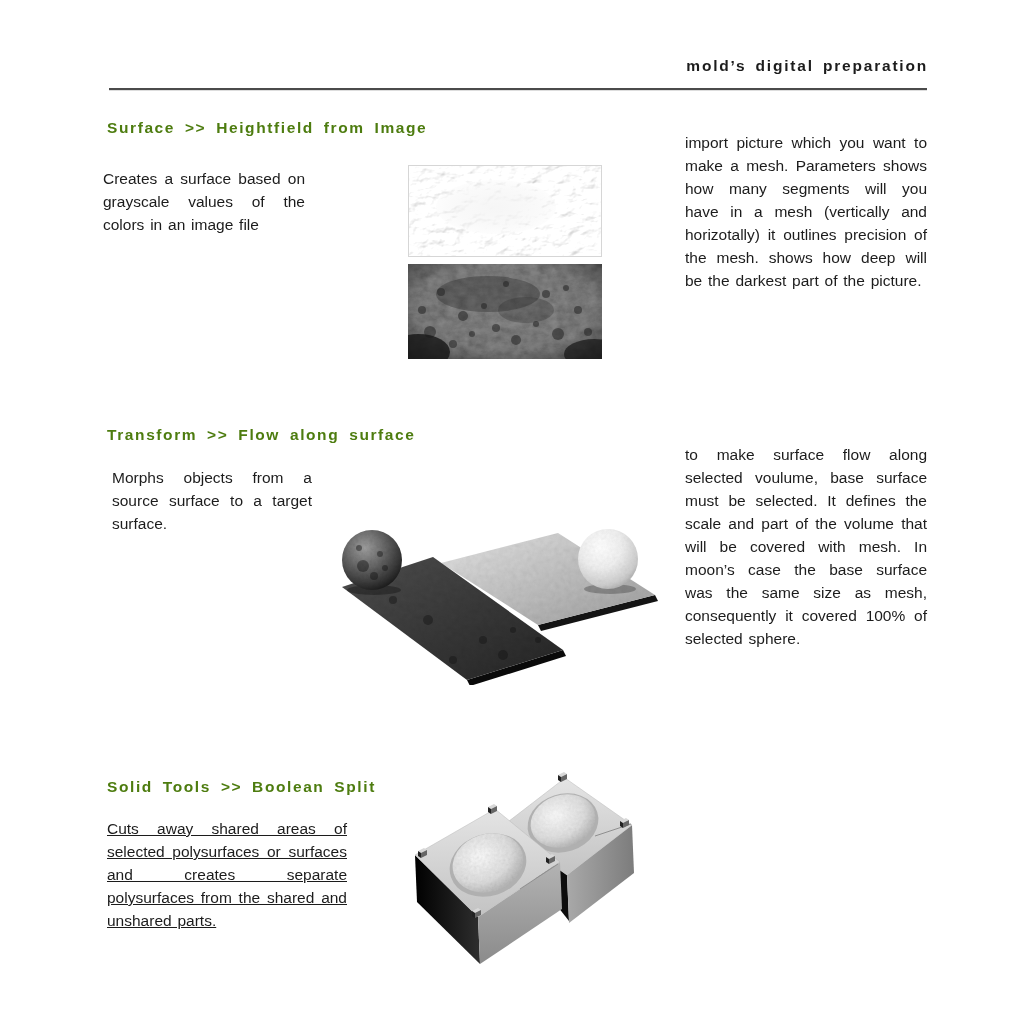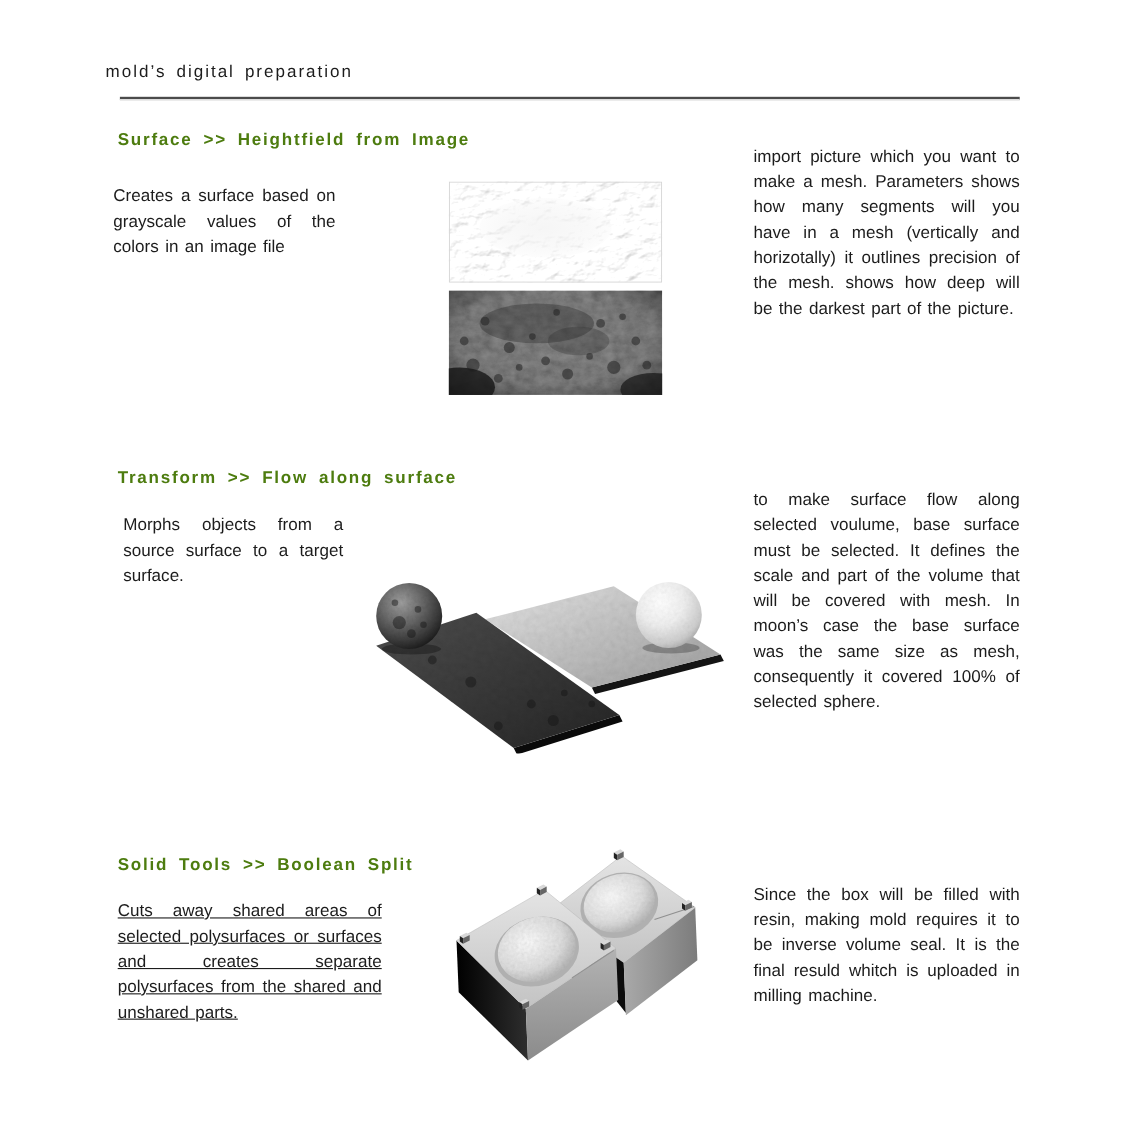--- a/index.html
+++ b/index.html
@@ -1,22 +1,22 @@
 <!DOCTYPE html>
 <html><head>
 <meta charset="utf-8">
 <style>
   html,body{margin:0;padding:0;background:#ffffff;}
   .page{
     position:relative;width:1024px;height:1024px;background:#ffffff;overflow:hidden;
     font-family:"Liberation Sans","DejaVu Sans",sans-serif;color:#1c1c1c;
   }
   .title{
-    position:absolute;left:96px;top:57px;width:832px;text-align:left;
-    font-size:15.5px;font-weight:normal;letter-spacing:1.8px;word-spacing:3px;
+    position:absolute;left:96px;top:57px;width:832px;text-align:right;
+    font-size:15.5px;font-weight:bold;letter-spacing:1.8px;word-spacing:3px;
   }
   .rule{position:absolute;left:109px;top:88px;width:818px;height:2px;background:#4b4b4b;border-bottom:1px solid #dddddd;}
   h2.heading{
     position:absolute;margin:0;font-size:15.5px;font-weight:bold;
     letter-spacing:1.6px;word-spacing:4px;white-space:nowrap;color:#4d7c0f;
   }
   .h-s1{left:107px;top:119px;}
   .h-s2{left:107px;top:426px;}
   .h-s3{left:107px;top:778px;}
   p.body{
@@ -287,15 +287,14 @@
         </g>
         <g transform="translate(72,146)">
           <polygon points="0,2 6,-1 9,1 3,4" fill="#d8d8d8"></polygon>
             <polygon points="0,2 3,4 3,9 0,7" fill="#222222"></polygon>
             <polygon points="3,4 9,1 9,6 3,9" fill="#666666"></polygon>
         </g>
       </g>
     </svg>
   </figure>
 
-  <p class="body s3r">Since the box will be filled with resin, making mold requires it to be in­verse volume seal. It is the final resuld whitch is uploaded in milling ma­chine.</p>
 
 </div>
 
 </body></html>

